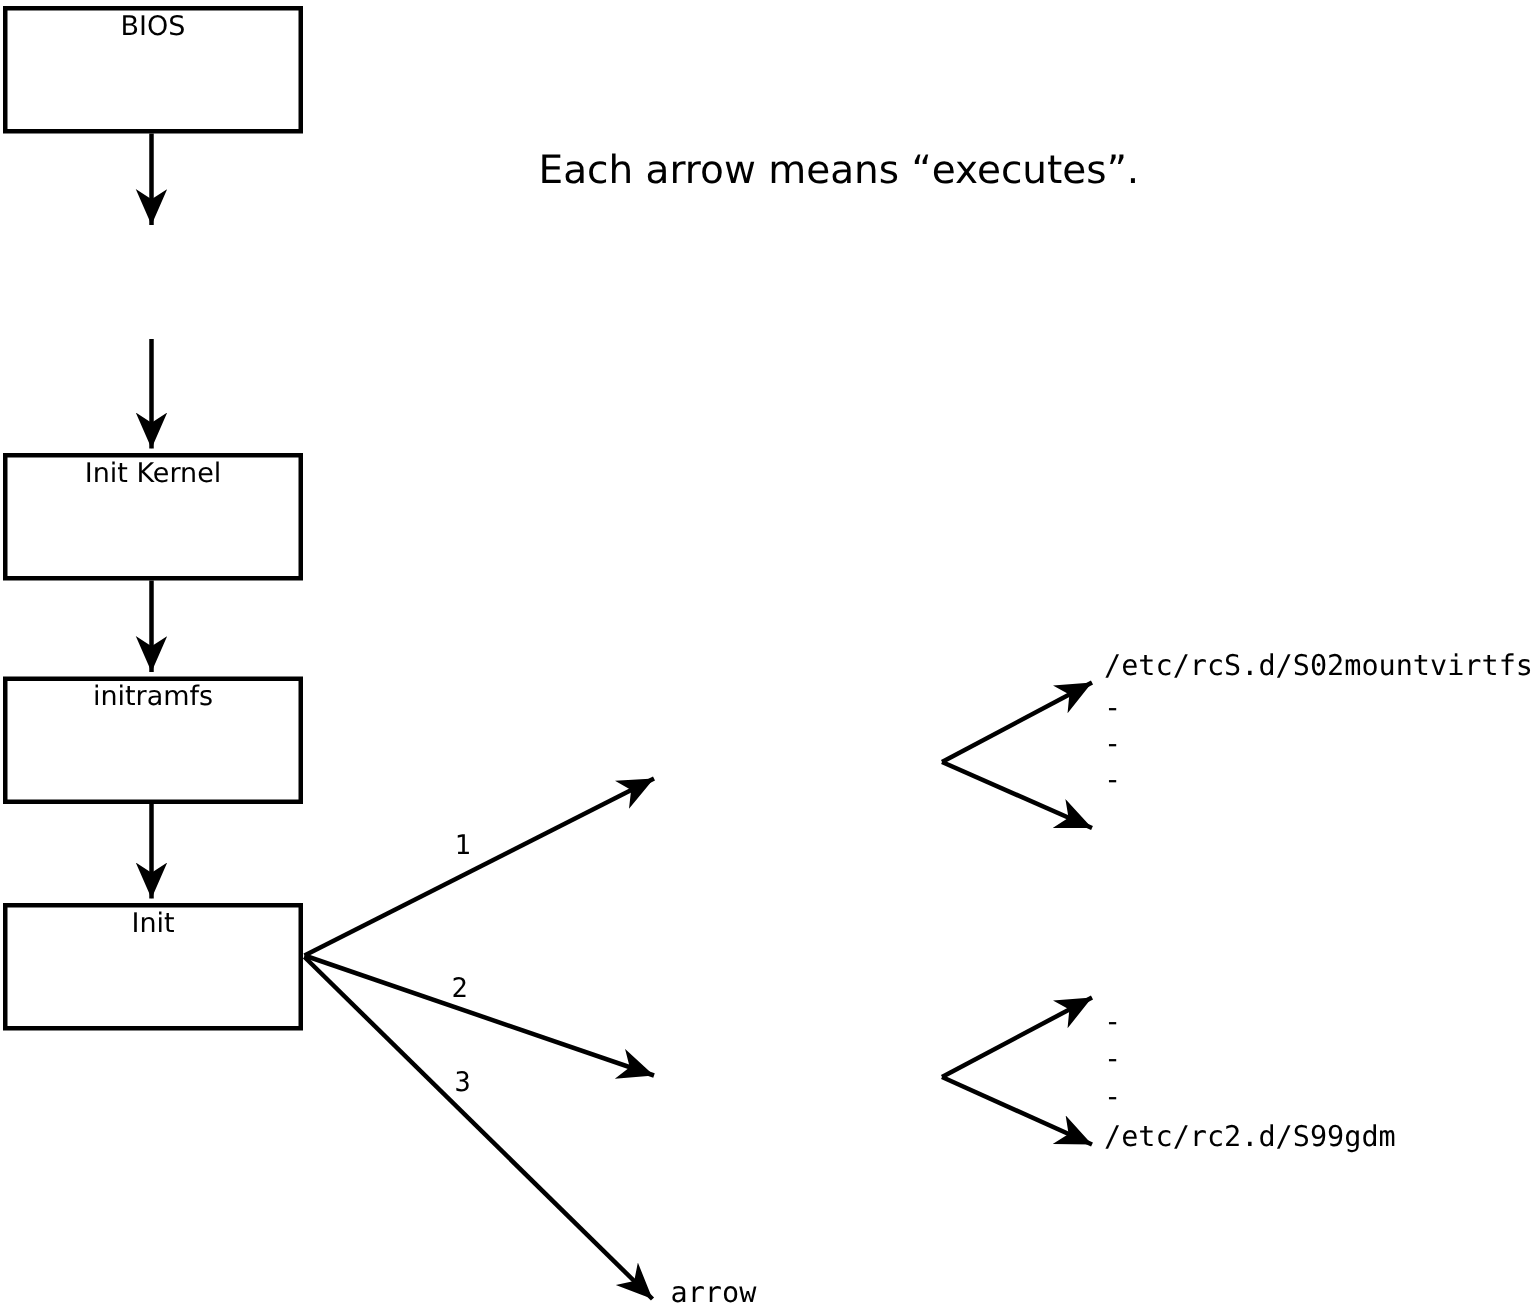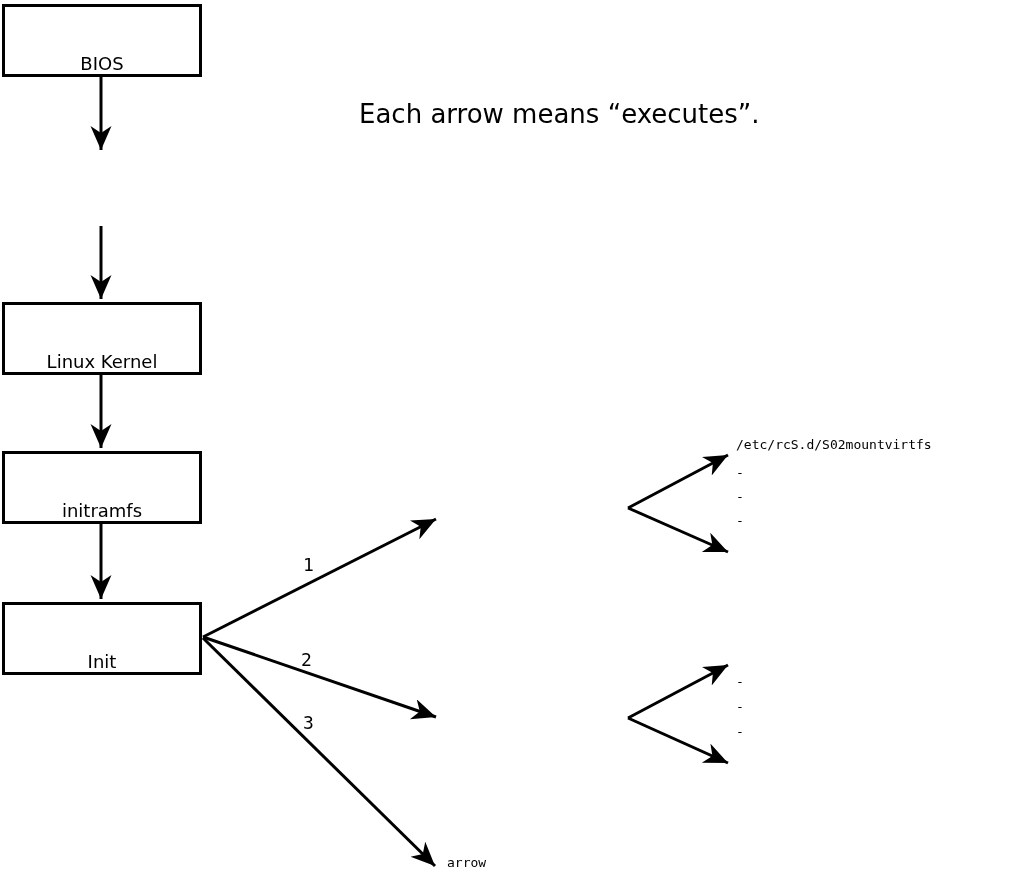--- a/index.html
+++ b/index.html
@@ -7,29 +7,29 @@
     width: 1024px; height: 875px;
     background: #ffffff;
     position: relative;
     font-family: "DejaVu Sans", sans-serif;
     color: #000;
     overflow: hidden;
   }
   .canvas { position: absolute; left: 0; top: 0; width: 1024px; height: 875px; }
   svg.wires { position: absolute; left: 0; top: 0; }
   .box {
-    position: absolute; left: 2px; width: 200px; height: 73px;
+    position: absolute; left: 2px; width: 200px; height: 85px;
     border: 3px solid #000; background: #fff;
     box-sizing: border-box;
-    display: flex; align-items: flex-end; justify-content: center;
+    display: flex; align-items: flex-start; justify-content: center;
     font-size: 18px;
   }
   .txt { position: absolute; transform: translateY(-50%); white-space: pre; }
   .note { font-size: 26px; }
-  .mono { font-family: "DejaVu Sans Mono", monospace; font-size: 13px; }
+  .mono { font-family: "DejaVu Sans Mono", monospace; font-size: 19px; }
   .num  { font-family: "DejaVu Sans Mono", monospace; font-size: 18px; }
 </style>
 </head>
 <body>
 
 <div class="canvas">
 
   <svg class="wires" width="1024" height="875" viewBox="0 0 1024 875">
     <defs>
       <marker id="dart" markerWidth="9" markerHeight="8" refX="8" refY="3.5" orient="auto">
@@ -48,21 +48,21 @@
       <line x1="628" y1="508" x2="728" y2="552" marker-end="url(#dart)"></line>
       <line x1="628" y1="718" x2="728" y2="665" marker-end="url(#dart)"></line>
       <line x1="628" y1="718" x2="728" y2="763" marker-end="url(#dart)"></line>
     </g>
   </svg>
 
   <div class="box" style="top:4px">
     <span>BIOS</span>
   </div>
   <div class="box" style="top:302px">
-    <span>Linux Kernel</span>
+    <span>Init Kernel</span>
   </div>
   <div class="box" style="top:451px">
     <span>initramfs</span>
   </div>
   <div class="box" style="top:602px">
     <span>Init</span>
   </div>
 
   <span class="txt note" style="left:359px;top:114px">Each arrow means “executes”.</span>
 
@@ -73,14 +73,15 @@
   <span class="txt mono" style="left:447px;top:862px">arrow</span>
 
   <span class="txt mono" style="left:736px;top:444px">/etc/rcS.d/S02mountvirtfs</span>
   <span class="txt mono" style="left:736px;top:472px">-</span>
   <span class="txt mono" style="left:736px;top:496px">-</span>
   <span class="txt mono" style="left:736px;top:520px">-</span>
 
   <span class="txt mono" style="left:736px;top:681px">-</span>
   <span class="txt mono" style="left:736px;top:706px">-</span>
   <span class="txt mono" style="left:736px;top:731px">-</span>
+  <span class="txt mono" style="left:736px;top:758px">/etc/rc2.d/S99gdm</span>
 
 </div>
 
 </body></html>

